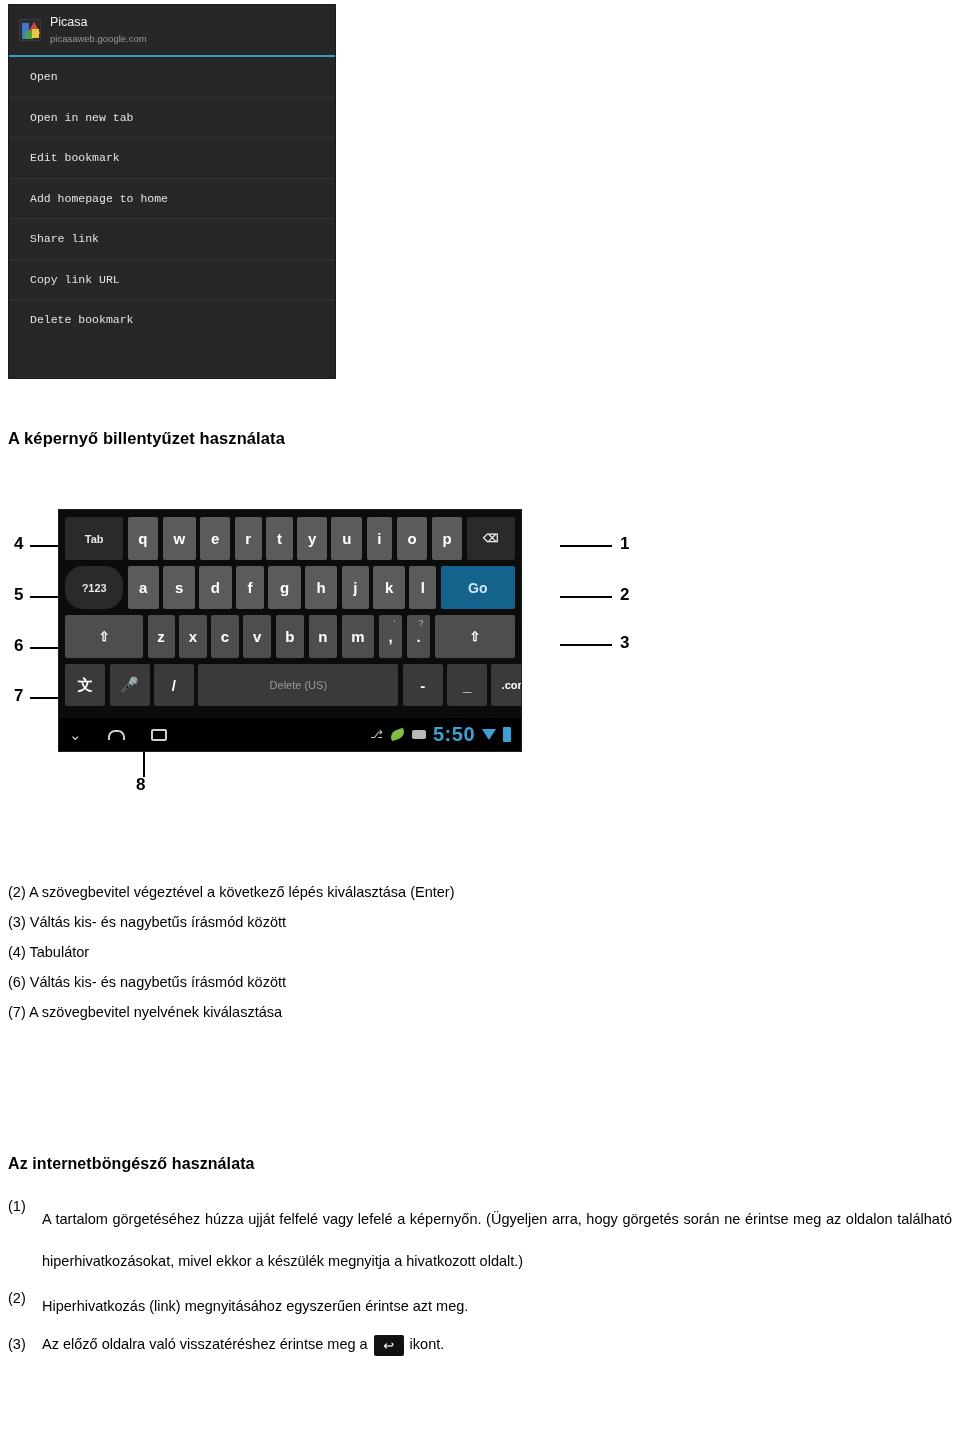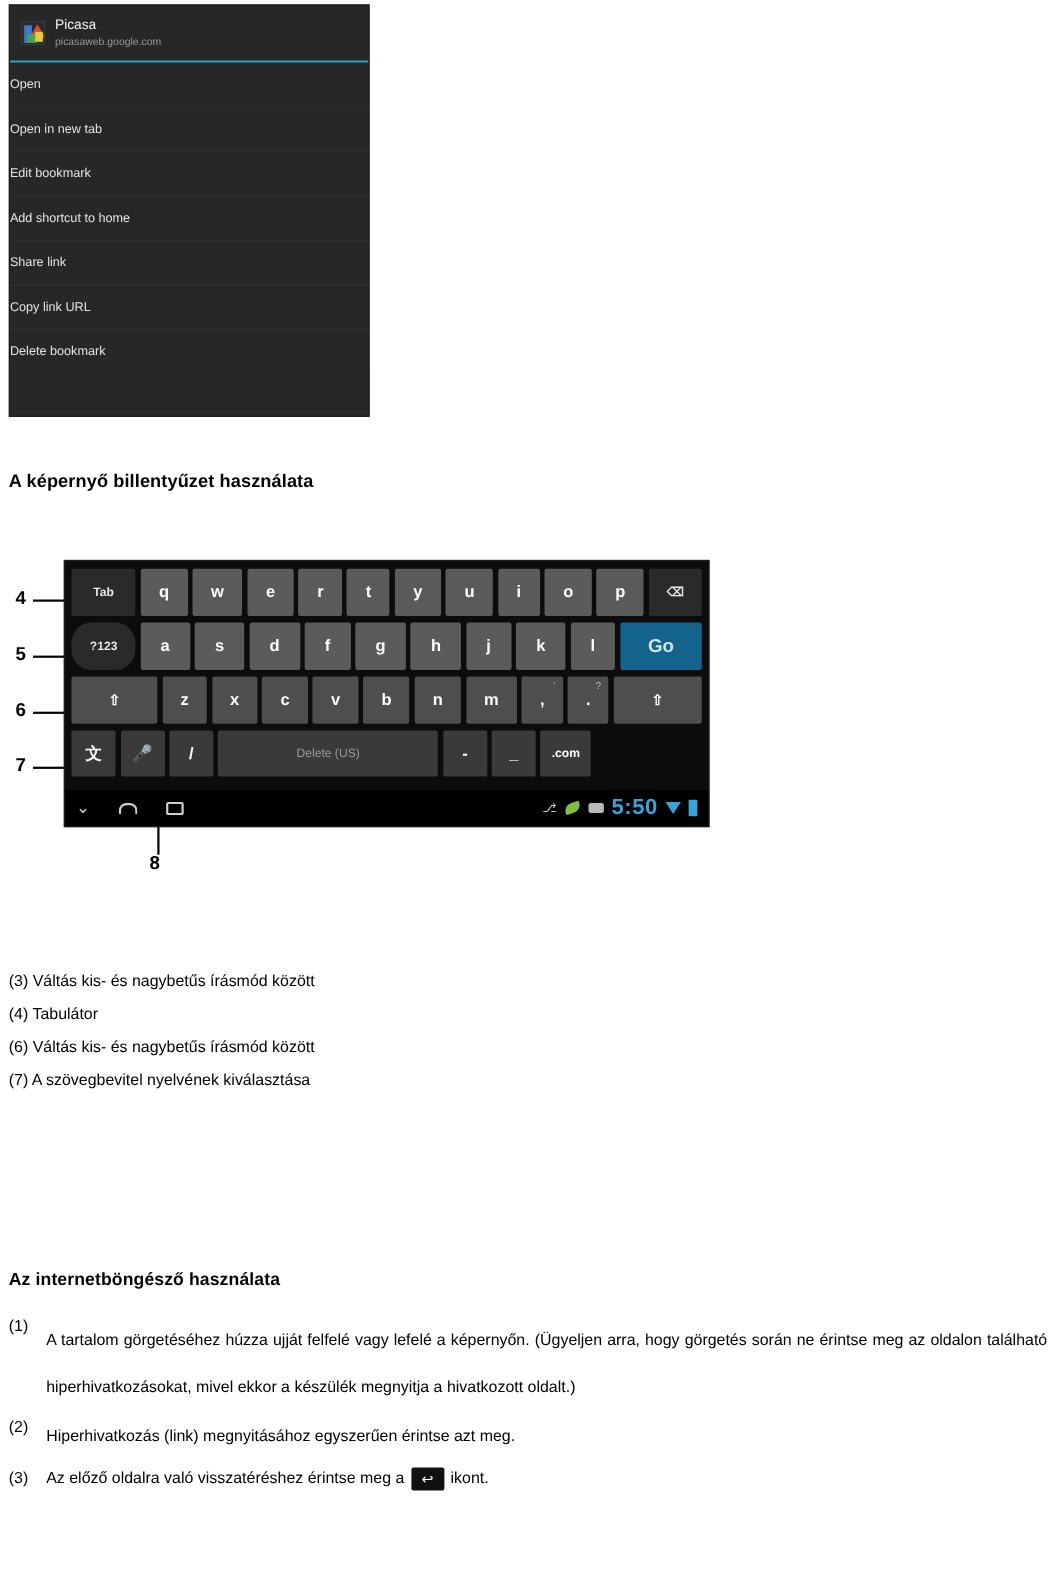--- a/index.html
+++ b/index.html
@@ -40,58 +40,60 @@
           border-left: 7px solid transparent; border-right: 7px solid transparent;
           border-bottom: 12px solid #d94a3c; }
   .pi-c { left: 5px; top: 11px; width: 8px; height: 8px; background: #4aa54a; }
   .pi-d { left: 12px; top: 9px; width: 7px; height: 9px; background: #e8c83c; }
   .menu-title-wrap { line-height: 1.25; }
   .menu-title { font-size: 12.5px; color: #f0f0f0; }
   .menu-sub { font-size: 9.5px; color: #9a9a9a; margin-top: 2px; }
   .menu-list { padding: 0; margin: 0; list-style: none; }
   .menu-item {
     height: 40.5px; line-height: 40.5px;
+    padding-left: 21px;
     font-size: 11.5px; color: #e2e2e2;
     border-bottom: 1px solid #323232;
     background: #272727;
+    font-family: Liberation Mono, monospace;
   }
   .menu-item:last-child { border-bottom: none; }
 
   
   .h-section {
     position: absolute; left: 8px;
     font-size: 16.5px; font-weight: bold; color: #000;
     letter-spacing: .1px; white-space: nowrap;
   }
   #h-keyboard { top: 429px; }
   #h-browser  { top: 1155px; font-size: 16px; }
 
   
   .kb-figure { position: absolute; left: 0; top: 497px; width: 700px; height: 310px; }
 
   .kb-shot {
     position: absolute; left: 58px; top: 12px;
-    width: 587px; height: 243px;
+    width: 464px; height: 243px;
     background: #0c0c0c; border: 1px solid #202020;
     overflow: hidden;
   }
   .kb-rows { padding: 5px 4px 0 4px; }
   .kb-row { display: flex; align-items: stretch; height: 47px; margin-bottom: 2px; }
   .key {
     background: #5b5b5b; color: #ffffff;
     margin: 2px 2.2px;
     border-radius: 2px;
     display: flex; align-items: center; justify-content: center;
     font-size: 15px; font-weight: bold;
     flex: 1 1 auto;
     position: relative;
   }
   .key.dark { background: #2a2a2a; font-size: 11px; font-weight: bold; color: #e8e8e8; }
   .key.darker { background: #232323; }
-  .key.go { background: #14638c; color: #cfe8f5; font-size: 17px; font-weight: bold; flex: 0 0 74px; }
+  .key.go { background: #14638c; color: #cfe8f5; font-size: 14px; font-weight: bold; flex: 0 0 74px; }
   .key.tab { flex: 0 0 58px; }
   .key.sym { flex: 0 0 58px; border-radius: 18px; }
   .key.shift-l { flex: 0 0 78px; }
   .key.shift-r { flex: 0 0 80px; }
   .key.space { flex: 0 0 200px; background: #6a6a6a; color: #9a9a9a; font-size: 11px; font-weight: normal; }
   .key.small { flex: 0 0 40px; }
   .key.dotcom { flex: 0 0 46px; font-size: 11px; }
   .key .sup {
     position: absolute; top: 3px; right: 7px;
     font-size: 9px; color: #b9b9b9; font-weight: normal;
@@ -171,21 +173,21 @@
       </div>
       <div class="menu-title-wrap">
         <div class="menu-title">Picasa</div>
         <div class="menu-sub">picasaweb.google.com</div>
       </div>
     </div>
     <ul class="menu-list">
       <li class="menu-item">Open</li>
       <li class="menu-item">Open in new tab</li>
       <li class="menu-item">Edit bookmark</li>
-      <li class="menu-item">Add shortcut to home</li>
+      <li class="menu-item">Add homepage to home</li>
       <li class="menu-item">Share link</li>
       <li class="menu-item">Copy link URL</li>
       <li class="menu-item">Delete bookmark</li>
     </ul>
   </div>
 
   <div class="h-section" id="h-keyboard">A képernyő billentyűzet használata</div>
 
   <div class="kb-figure">
 
@@ -294,20 +296,21 @@
           <span class="st-time">5:50</span>
           <span class="st-wifi"></span>
           <span class="st-batt"></span>
         </div>
       </div>
     </div>
   </div>
 
   <div class="kb-legend">
     <ol>
+      <li>(2) A szövegbevitel végeztével a következő lépés kiválasztása (Enter)</li>
       <li>(3) Váltás kis- és nagybetűs írásmód között</li>
       <li>(4) Tabulátor</li>
       <li>(6) Váltás kis- és nagybetűs írásmód között</li>
       <li>(7) A szövegbevitel nyelvének kiválasztása</li>
     </ol>
   </div>
 
   <div class="h-section" id="h-browser">Az internetböngésző használata</div>
 
   <div class="browser-list">

